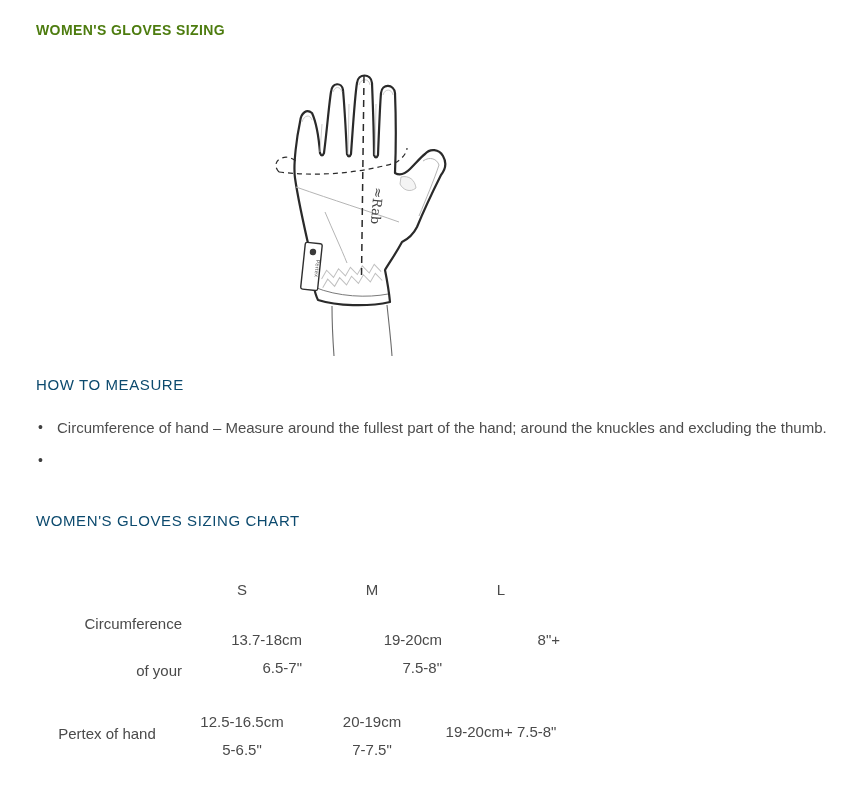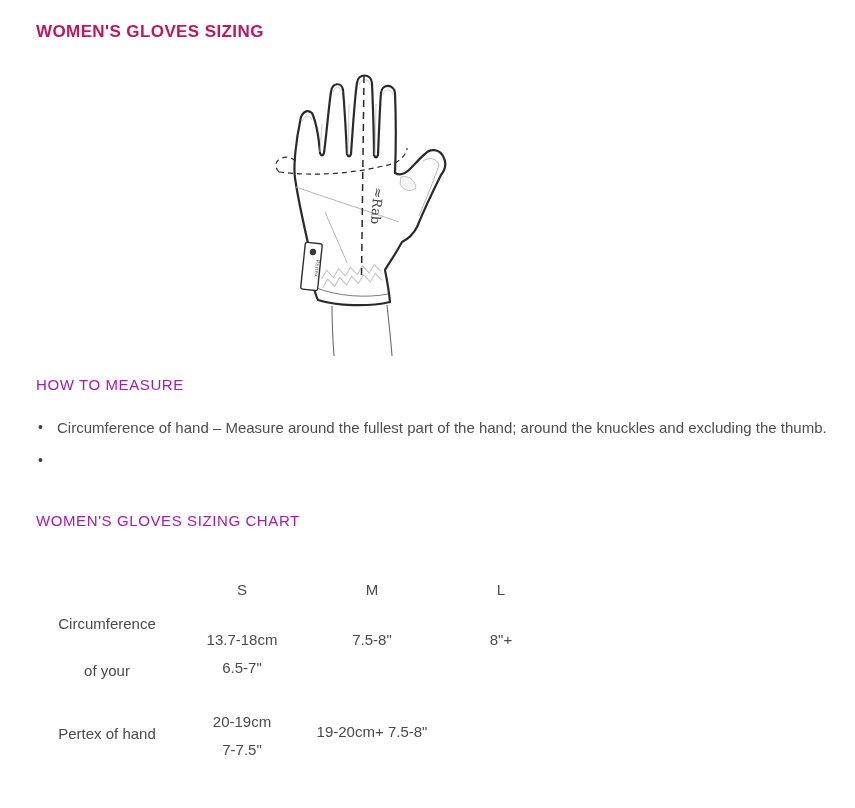--- a/index.html
+++ b/index.html
@@ -2,46 +2,46 @@
 <html><head>
 <meta charset="utf-8">
 <style>
   html,body{margin:0;padding:0;background:#fff;}
   .page{
     position:relative;width:855px;height:808px;background:#ffffff;overflow:hidden;
     font-family:"Liberation Sans",sans-serif;color:#4d4d4d;
   }
   .page-title{
     position:absolute;left:36px;top:22px;
-    font-size:17px;font-weight:bold;color:#be185d;letter-spacing:.4px;
+    font-size:14px;font-weight:bold;color:#4d7c0f;letter-spacing:.4px;
   }
   .glove-wrap{position:absolute;left:273px;top:56px;width:195px;height:310px;}
   .section-heading{
     position:absolute;left:36px;
-    font-size:15px;color:#a21caf;letter-spacing:.6px;
+    font-size:15px;color:#0c4a6e;letter-spacing:.6px;
   }
   .howto-heading{top:376px;}
   .chart-heading{top:512px;}
   .bullet-list{
     position:absolute;left:36px;top:413px;width:800px;margin:0;padding:0;
     font-size:15px;line-height:29px;color:#4d4d4d;
   }
   .bullet-list li{
     list-style:none;position:relative;padding-left:21px;margin:0 0 4px 0;max-width:778px;
   }
   .bullet-list li .marker{
     position:absolute;left:2px;top:0;font-size:14px;color:#3f3f3f;
   }
   .size-table{
     position:absolute;left:32px;top:578px;
     display:grid;grid-template-columns:150px 120px 140px 118px;
     font-size:15px;color:#4a4a4a;text-align:center;
   }
   .th{height:24px;line-height:24px;}
-  .r1{height:104px;}
+  .r1{height:104px;text-align:right;}
   .r2{height:78px;}
   .cell-2line{line-height:28px;white-space:nowrap;}
   .r1.cell-2line{padding-top:24px;height:80px;}
   .r1-label{margin-top:-2px;line-height:47px;}
   .r2-label{padding-top:18px;line-height:20px;height:60px;}
   .r2.cell-2line{padding-top:2px;height:76px;}
   .r2-single{padding-top:16px;line-height:20px;white-space:nowrap;height:62px;}
   svg text{font-family:"DejaVu Serif",serif;}
   svg .tagtext{font-family:"Liberation Sans",sans-serif;}
 </style>
@@ -154,27 +154,32 @@
 
     <div class="r1 r1-label">
       <div>Circumference</div>
       <div>of your</div>
     </div>
     <div class="r1 cell-2line">
       <div>13.7-18cm</div>
       <div>6.5-7"</div>
     </div>
     <div class="r1 cell-2line">
+      <div>19-20cm</div>
       <div>7.5-8"</div>
     </div>
     <div class="r1 cell-2line">
       <div>8"+</div>
     </div>
 
     <div class="r2 r2-label">Pertex of hand</div>
+    <div class="r2 cell-2line">
+      <div>12.5-16.5cm</div>
+      <div>5-6.5"</div>
+    </div>
     <div class="r2 cell-2line">
       <div>20-19cm</div>
       <div>7-7.5"</div>
     </div>
     <div class="r2 r2-single">19-20cm+ 7.5-8"</div>
   </div>
 
 </div>
 
 </body></html>

